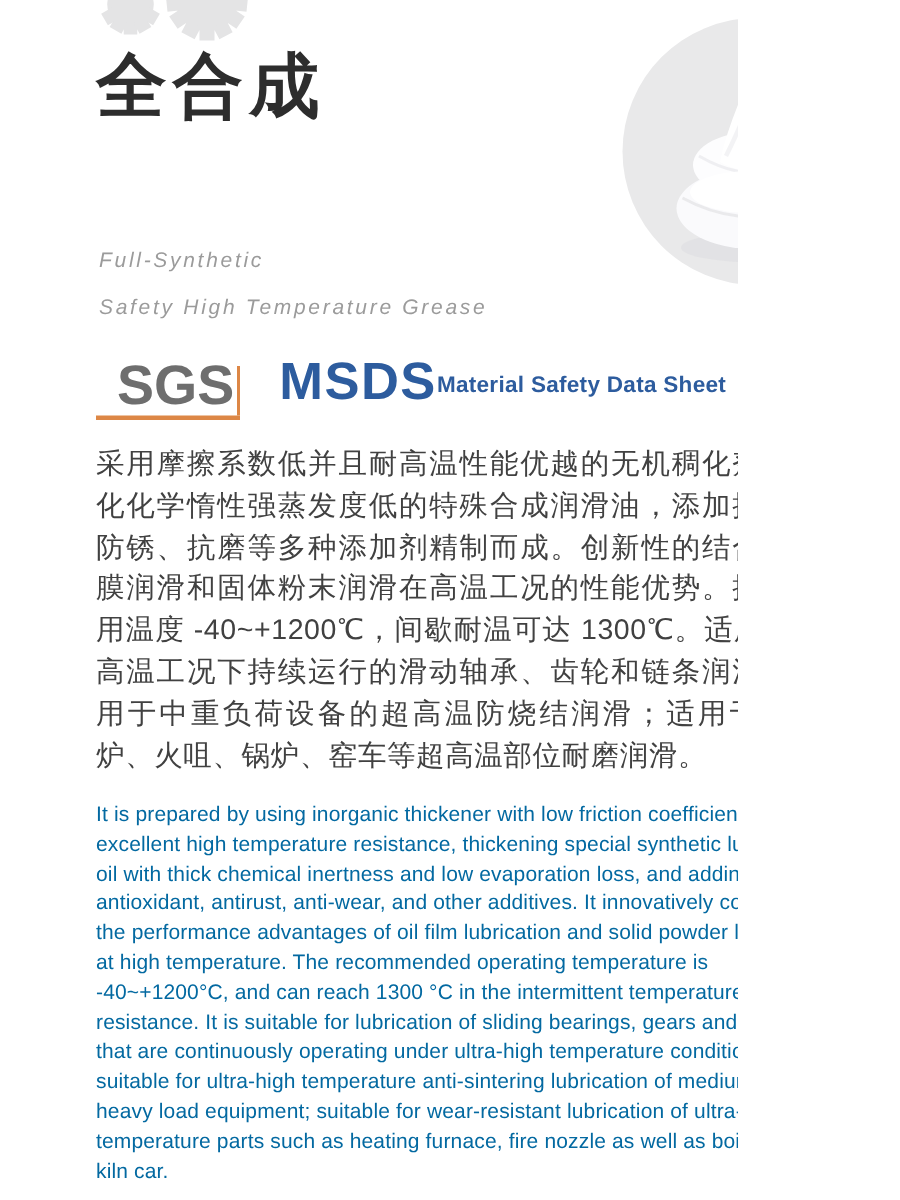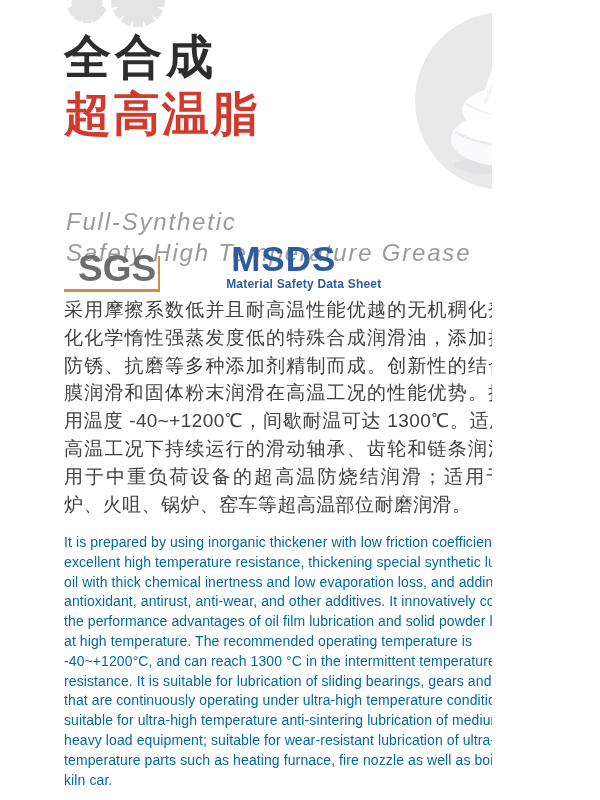--- a/index.html
+++ b/index.html
@@ -19,44 +19,44 @@
   .title-line1 {
     font-size:47px; font-weight:600; color:#2d2d2d;
     letter-spacing:4px; line-height:57px; display:block;
   }
   .title-line2 {
     font-size:47px; font-weight:800; color:#d23a2d;
     letter-spacing:2px; line-height:57px; display:block;
   }
   .subtitle {
     position:absolute; left:66px; top:158px;
-    font-style:italic; color:#9b9b9b; font-size:24px;
-    letter-spacing:1.8px; line-height:31px;margin-top:48px;
+    font-style:italic; color:#9b9b9b; font-size:14px;
+    letter-spacing:1.8px; line-height:31px;
   }
   .subtitle div { display:block; }
 
   
   .certs {
     position:absolute; left:64px; top:240px; height:52px;
-    display:flex; align-items:flex-end; gap:26px;
+    display:flex; align-items:flex-start; gap:26px;
   }
   .sgs {
     position:relative; font-weight:bold; font-size:37px; color:#6e6e6e;
     line-height:0.9; padding:0 4px 4px 14px; border-bottom:3px solid #dd8746;
   }
   .sgs-vline {
     position:absolute; right:0; bottom:0; width:2px; height:33px; background:#dd8746;
   }
-  .msds { display:flex; flex-direction:column; align-items:center; padding-bottom:1px; }
+  .msds { display:flex; flex-direction:row; align-items:center; padding-bottom:1px; }
   .msds-main {
     font-weight:bold; font-size:35px; color:#2d5c9e; line-height:0.85; letter-spacing:1px;
   }
   .msds-cap {
-    font-size:12px; font-weight:bold; color:#2d5c9e;
-    letter-spacing:0.2px; margin-top:3px; white-space:nowrap;margin-left:40px;
+    font-size:15px; font-weight:bold; color:#2d5c9e;
+    letter-spacing:0.2px; margin-top:3px; white-space:nowrap;
   }
   .rohs {
     font-family:"Liberation Serif", serif; font-size:38px; color:#4b5149;
     line-height:0.9; padding-bottom:3px; letter-spacing:1px;
   }
 
   
   .desc-cn {
     position:absolute; left:64px; top:296px; width:484px; margin:0;
     font-size:19px; line-height:27.8px; color:#414141;
@@ -103,21 +103,20 @@
     <ellipse cx="107" cy="110" rx="45" ry="23" fill="#fdfdfe"></ellipse>
     <path d="M 66 104 Q 107 128 149 103" fill="none" stroke="#e6e6ea" stroke-width="2" opacity="0.6"></path>
 
     <path d="M 80 108 C 86 78 102 48 113 22 C 119 48 132 80 137 106 C 120 117 96 117 80 108 Z" fill="#ffffff"></path>
     <path d="M 113 22 C 108 50 96 80 84 104" fill="none" stroke="#f0f0f3" stroke-width="3" opacity="0.8"></path>
     <ellipse cx="100" cy="128" rx="40" ry="14" fill="#ffffff" opacity="0.9"></ellipse>
   </svg>
 
   <h1 class="title" style="margin:0;">
     <span class="title-line1">全合成</span>
-    <span class="title-line2">超高温脂</span>
   </h1>
 
   <div class="subtitle">
     <div>Full-Synthetic</div>
     <div>Safety High Temperature Grease</div>
   </div>
 
   <div class="certs">
     <div class="sgs">
       <span>SGS</span>

